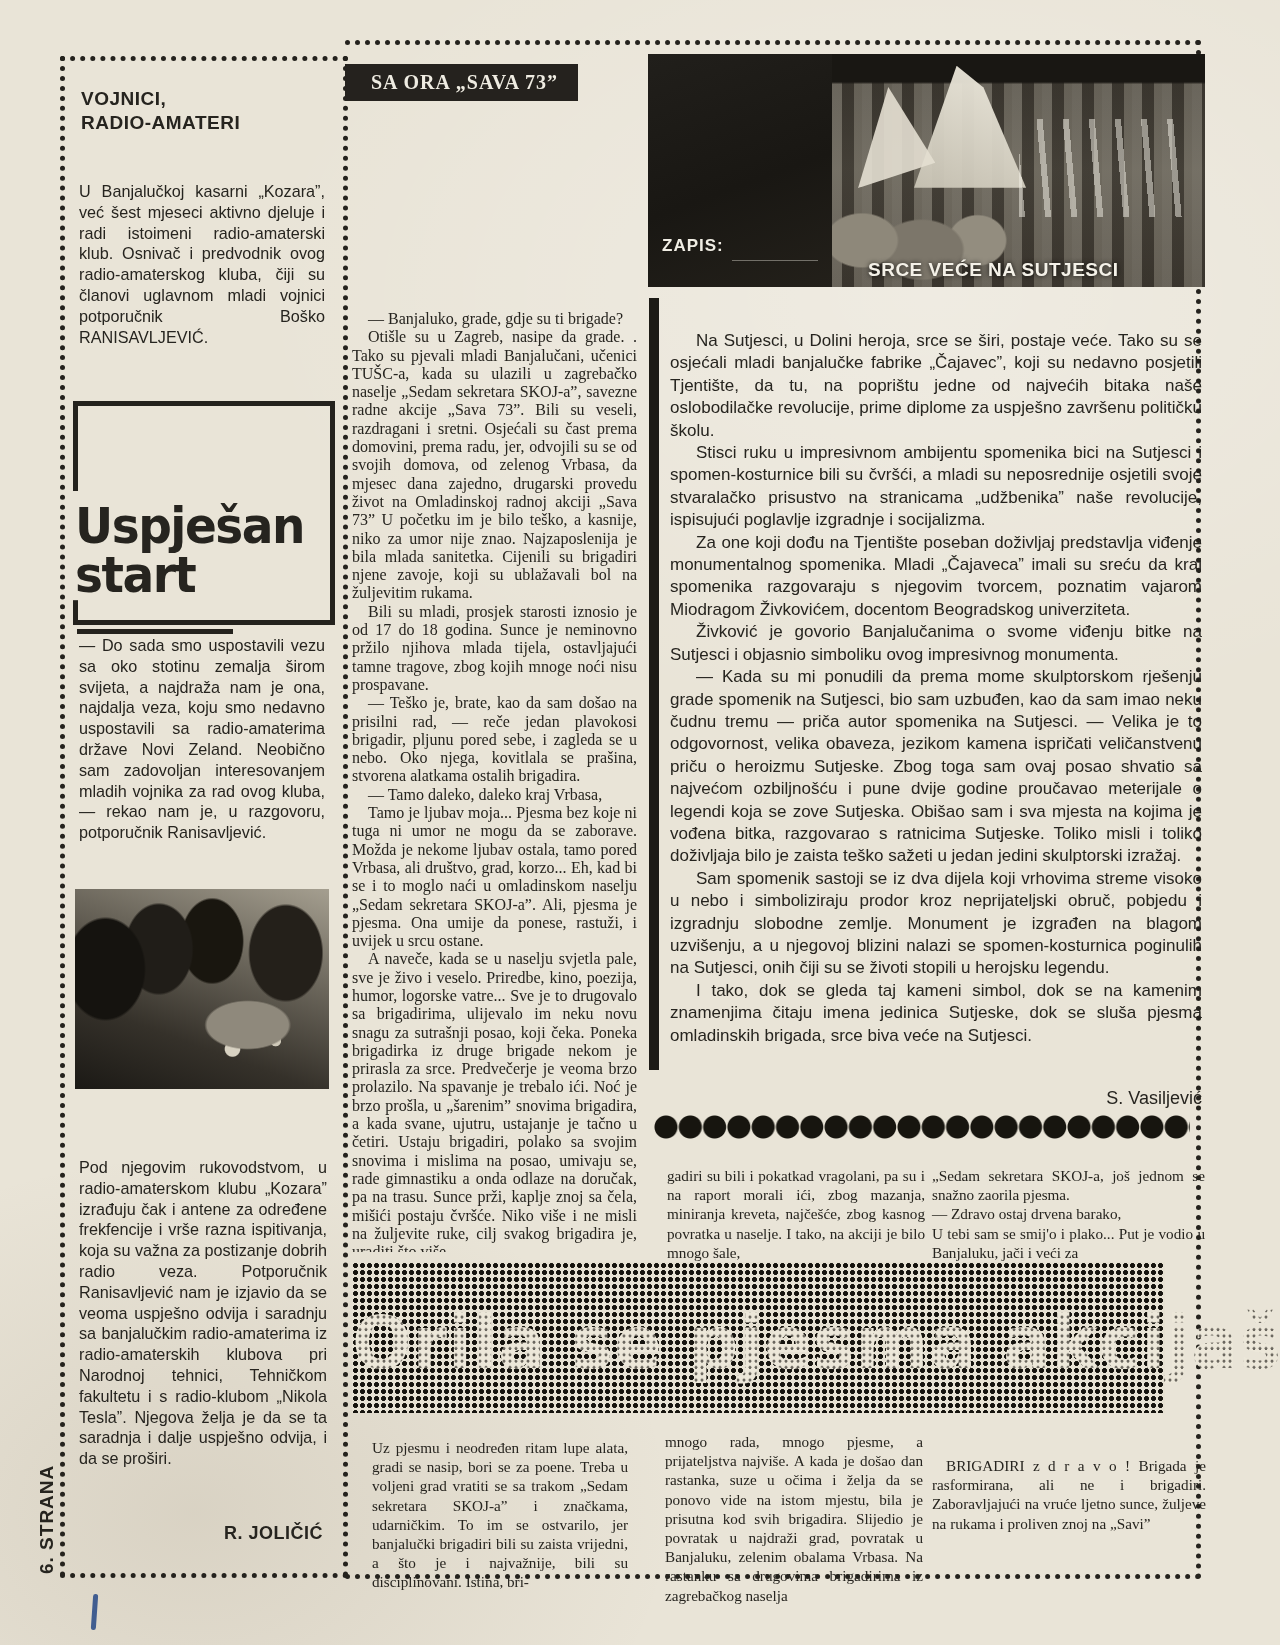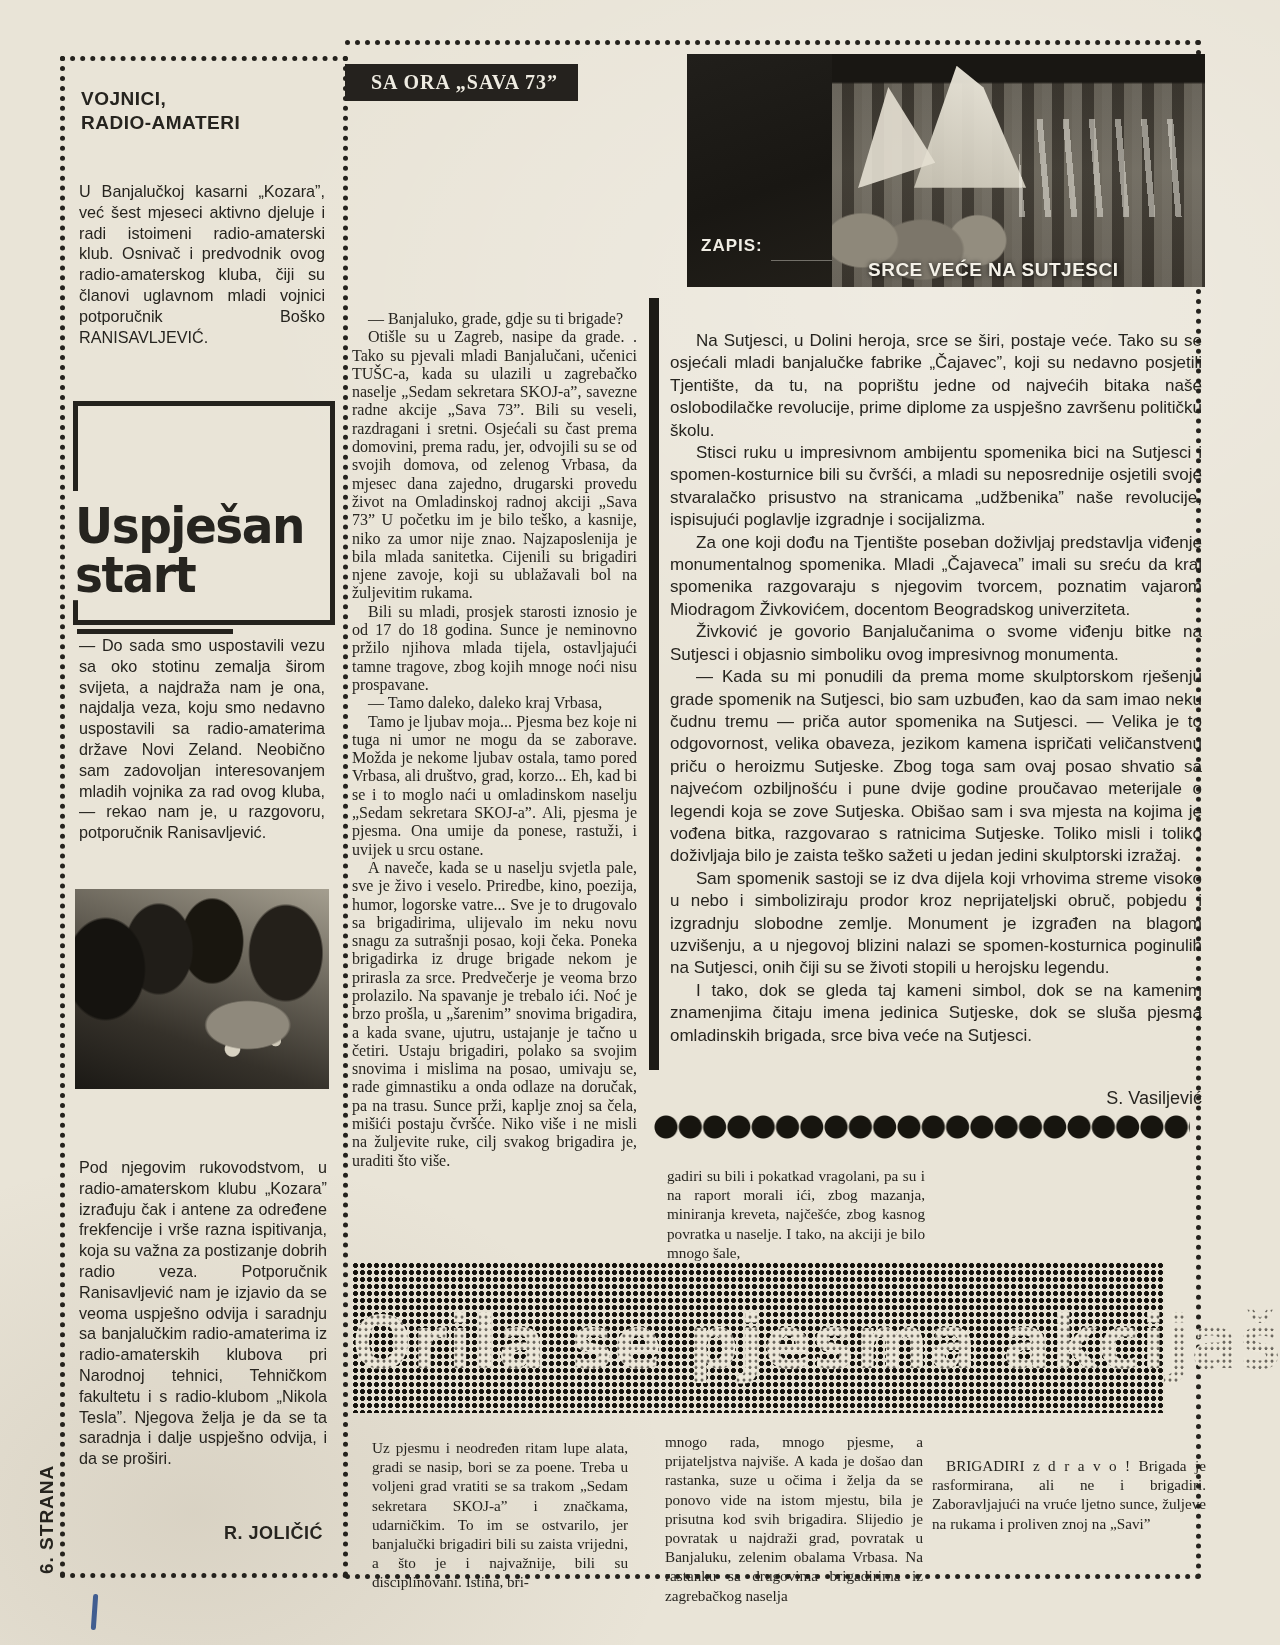--- a/index.html
+++ b/index.html
@@ -44,21 +44,21 @@
   
   .mid-bar{position:absolute;left:345px;top:64px;width:233px;height:37px;background:#25221e;}
   .mid-bar span{display:block;padding-left:26px;line-height:37px;color:#efece2;
           font-family:"Liberation Serif",serif;font-weight:bold;font-size:20px;letter-spacing:1px;}
   .mid-text{position:absolute;left:352px;top:310px;width:285px;height:942px;overflow:hidden;
           font-family:"Liberation Serif",serif;font-size:16px;line-height:18.3px;text-align:justify;}
   .mid-text p{margin:0;text-indent:16px;}
 
   
   .zapis-box{position:absolute;left:648px;top:54px;width:184px;height:233px;
-        background:linear-gradient(160deg,#211f1b 0%,#191713 55%,#23201a 100%);margin-left:39px;}
+        background:linear-gradient(160deg,#211f1b 0%,#191713 55%,#23201a 100%);}
   .zapis-label{position:absolute;left:14px;top:182px;color:#f0ede4;font-weight:bold;
         font-size:17px;letter-spacing:1px;}
   .zapis-line{position:absolute;left:84px;top:206px;width:86px;height:1px;background:rgba(240,237,228,.4);}
   .photo-right{position:absolute;left:832px;top:54px;width:373px;height:233px;background-color:#4a463e;
       background-image:
         linear-gradient(180deg,#191713 0%,#191713 12%,rgba(25,23,19,0) 13%),
         radial-gradient(60px 45px at 8% 80%, #8e887a 0 58%, transparent 62%),
         radial-gradient(70px 50px at 24% 84%, #7c766a 0 58%, transparent 62%),
         radial-gradient(48px 42px at 39% 80%, #938d7f 0 58%, transparent 62%),
         repeating-linear-gradient(90deg, rgba(222,217,202,.26) 0 10px, rgba(40,36,30,.32) 10px 22px, rgba(192,186,170,.28) 22px 30px),
@@ -131,20 +131,21 @@
   <div class="page-label">6. STRANA</div>
   <div class="pen-mark"></div>
 
   <div class="mid-bar">
     <span>SA ORA „SAVA 73”</span>
   </div>
   <div class="mid-text">
     <p>— Banjaluko, grade, gdje su ti brigade?</p>
     <p>Otišle su u Zagreb, nasipe da grade. . Tako su pjevali mladi Banjalučani, učenici TUŠC-a, kada su ulazili u zagrebačko naselje „Sedam sekretara SKOJ-a”, savezne radne akcije „Sava 73”. Bili su veseli, razdragani i sretni. Osjećali su čast prema domovini, prema radu, jer, odvojili su se od svojih domova, od zelenog Vrbasa, da mjesec dana zajedno, drugarski provedu život na Omladinskoj radnoj akciji „Sava 73” U početku im je bilo teško, a kasnije, niko za umor nije znao. Najzaposlenija je bila mlada sanitetka. Cijenili su brigadiri njene zavoje, koji su ublažavali bol na žuljevitim rukama.</p>
     <p>Bili su mladi, prosjek starosti iznosio je od 17 do 18 godina. Sunce je neminovno pržilo njihova mlada tijela, ostavljajući tamne tragove, zbog kojih mnoge noći nisu prospavane.</p>
+    <p>— Teško je, brate, kao da sam došao na prisilni rad, — reče jedan plavokosi brigadir, pljunu pored sebe, i zagleda se u nebo. Oko njega, kovitlala se prašina, stvorena alatkama ostalih brigadira.</p>
     <p>— Tamo daleko, daleko kraj Vrbasa,</p>
     <p>Tamo je ljubav moja... Pjesma bez koje ni tuga ni umor ne mogu da se zaborave. Možda je nekome ljubav ostala, tamo pored Vrbasa, ali društvo, grad, korzo... Eh, kad bi se i to moglo naći u omladinskom naselju „Sedam sekretara SKOJ-a”. Ali, pjesma je pjesma. Ona umije da ponese, rastuži, i uvijek u srcu ostane.</p>
     <p>A naveče, kada se u naselju svjetla pale, sve je živo i veselo. Priredbe, kino, poezija, humor, logorske vatre... Sve je to drugovalo sa brigadirima, ulijevalo im neku novu snagu za sutrašnji posao, koji čeka. Poneka brigadirka iz druge brigade nekom je prirasla za srce. Predvečerje je veoma brzo prolazilo. Na spavanje je trebalo ići. Noć je brzo prošla, u „šarenim” snovima brigadira, a kada svane, ujutru, ustajanje je tačno u četiri. Ustaju brigadiri, polako sa svojim snovima i mislima na posao, umivaju se, rade gimnastiku a onda odlaze na doručak, pa na trasu. Sunce prži, kaplje znoj sa čela, mišići postaju čvršće. Niko više i ne misli na žuljevite ruke, cilj svakog brigadira je, uraditi što više.</p>
   </div>
 
   <div class="zapis-box">
     <div class="zapis-label">ZAPIS:</div>
     <div class="zapis-line"></div>
   </div>
   <div class="photo-right">
@@ -162,20 +163,23 @@
     <p>Živković je govorio Banjalučanima o svome viđenju bitke na Sutjesci i objasnio simboliku ovog impresivnog monumenta.</p>
     <p>— Kada su mi ponudili da prema mome skulptorskom rješenju grade spomenik na Sutjesci, bio sam uzbuđen, kao da sam imao neku čudnu tremu — priča autor spomenika na Sutjesci. — Velika je to odgovornost, velika obaveza, jezikom kamena ispričati veličanstvenu priču o heroizmu Sutjeske. Zbog toga sam ovaj posao shvatio sa najvećom ozbiljnošću i pune dvije godine proučavao meterijale o legendi koja se zove Sutjeska. Obišao sam i sva mjesta na kojima je vođena bitka, razgovarao s ratnicima Sutjeske. Toliko misli i toliko doživljaja bilo je zaista teško sažeti u jedan jedini skulptorski izražaj.</p>
     <p>Sam spomenik sastoji se iz dva dijela koji vrhovima streme visoko u nebo i simboliziraju prodor kroz neprijateljski obruč, pobjedu i izgradnju slobodne zemlje. Monument je izgrađen na blagom uzvišenju, a u njegovoj blizini nalazi se spomen-kosturnica poginulih na Sutjesci, onih čiji su se životi stopili u herojsku legendu.</p>
     <p>I tako, dok se gleda taj kameni simbol, dok se na kamenim znamenjima čitaju imena jedinica Sutjeske, dok se sluša pjesma omladinskih brigada, srce biva veće na Sutjesci.</p>
   </div>
   <div class="article-byline">S. Vasiljević</div>
 
   <div class="dots"></div>
 
   <div class="serif-par cont-a">gadiri su bili i pokatkad vragolani, pa su i na raport morali ići, zbog mazanja, miniranja kreveta, najčešće, zbog kasnog povratka u naselje. I tako, na akciji je bilo mnogo šale,</div>
+  <div class="serif-par cont-b">„Sedam sekretara SKOJ-a, još jednom se snažno zaorila pjesma.
+— Zdravo ostaj drvena barako,
+U tebi sam se smij'o i plako... Put je vodio u Banjaluku, jači i veći za</div>
 
   <div class="banner">
     <div class="banner-text">Orila se pjesma akcijaša</div>
   </div>
 
   <div class="serif-par uz">Uz pjesmu i neodređen ritam lupe alata, gradi se nasip, bori se za poene. Treba u voljeni grad vratiti se sa trakom „Sedam sekretara SKOJ-a” i značkama, udarničkim. To im se ostvarilo, jer banjalučki brigadiri bili su zaista vrijedni, a što je i najvažnije, bili su disciplinovani. Istina, bri-</div>
   <div class="serif-par b-mid">mnogo rada, mnogo pjesme, a prijateljstva najviše. A kada je došao dan rastanka, suze u očima i želja da se ponovo vide na istom mjestu, bila je prisutna kod svih brigadira. Slijedio je povratak u najdraži grad, povratak u Banjaluku, zelenim obalama Vrbasa. Na rastanku sa drugovima brigadirima iz zagrebačkog naselja</div>
   <div class="serif-par b-right">
     <p class="p2">BRIGADIRI z d r a v o ! Brigada je rasformirana, ali ne i brigadiri. Zaboravljajući na vruće ljetno sunce, žuljeve na rukama i proliven znoj na „Savi”</p>
   </div>

